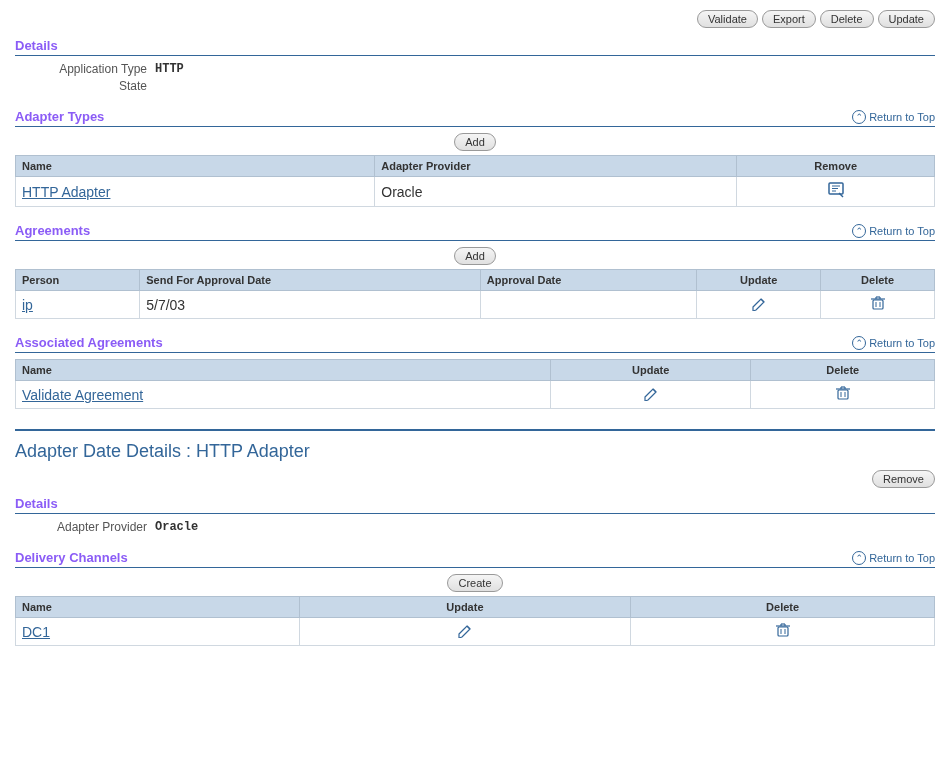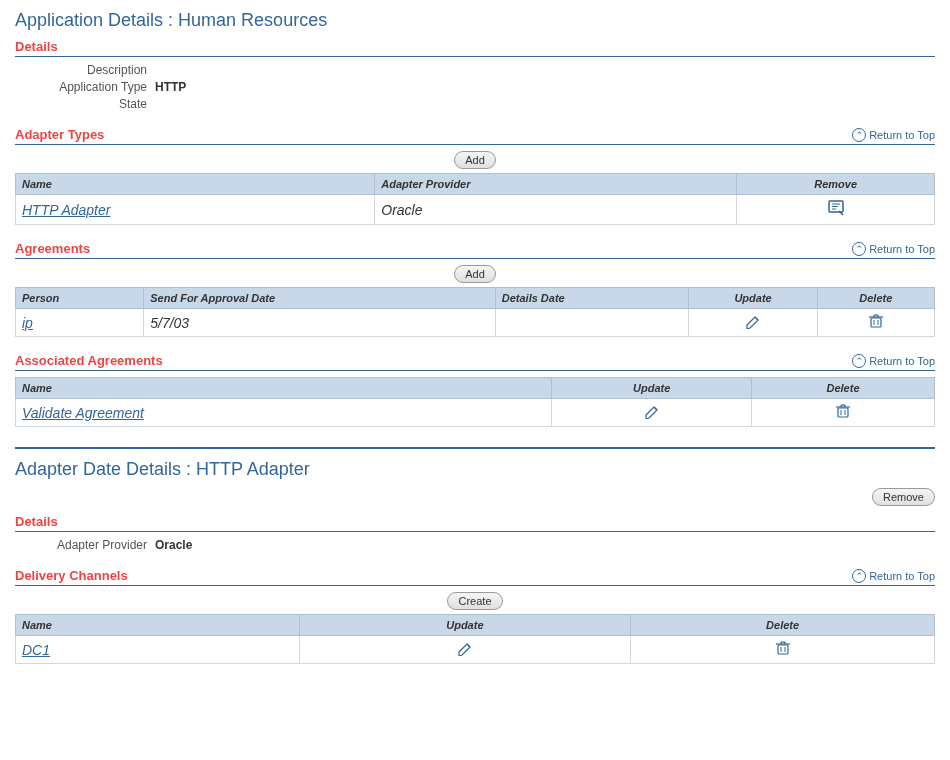--- a/index.html
+++ b/index.html
@@ -39,21 +39,21 @@
     .section-header {
       display: flex;
       justify-content: space-between;
       align-items: center;
       border-bottom: 1px solid #336699;
       padding-bottom: 2px;
       margin-bottom: 6px;
     }
     .section-title {
       font-size: 13px;
-      color: #ef4444;
+      color: #8b5cf6;
       font-weight: bold;
     }
     .return-to-top {
       display: flex;
       align-items: center;
       gap: 3px;
       font-size: 11px;
       color: #336699;
       text-decoration: none;
       cursor: pointer;
@@ -77,30 +77,30 @@
       grid-template-columns: 120px auto;
       margin-bottom: 3px;
     }
     .details-label {
       text-align: right;
       color: #555;
       padding-right: 8px;
     }
     .details-value {
       font-weight: bold;
+      font-family: Liberation Mono, monospace;
     }
     .section-actions {
       display: flex;
       justify-content: center;
       margin-bottom: 4px;
     }
     table {
       width: 100%;
       border-collapse: collapse;
-      font-style: italic;
     }
     th {
       background-color: #c8d8e8;
       text-align: left;
       padding: 4px 6px;
       font-size: 11px;
       color: #333;
       border: 1px solid #b0c0d0;
     }
     td {
@@ -129,32 +129,33 @@
       padding-top: 10px;
     }
     .adapter-provider-value { font-weight: bold; }
     .col-center { text-align: center; }
   </style>
 </head>
 <body>
 
 <div class="page-wrapper">
 
-  <h1 class="page-title">Application Details : Human Resources</h1>
-
+
+  <div class="top-actions">
+    <button class="btn">Validate</button>
+    <button class="btn">Export</button>
+    <button class="btn">Delete</button>
+    <button class="btn">Update</button>
+  </div>
 
   <div class="section">
     <div class="section-header">
       <span class="section-title">Details</span>
     </div>
     <div class="details-grid">
-      <div class="details-row">
-        <span class="details-label">Description</span>
-        <span class="details-value"></span>
-      </div>
       <div class="details-row">
         <span class="details-label">Application Type</span>
         <span class="details-value">HTTP</span>
       </div>
       <div class="details-row">
         <span class="details-label">State</span>
       </div>
     </div>
   </div>
 
@@ -208,21 +209,21 @@
       </a>
     </div>
     <div class="section-actions">
       <button class="btn">Add</button>
     </div>
     <table>
       <thead>
         <tr>
           <th>Person</th>
           <th>Send For Approval Date</th>
-          <th>Details Date</th>
+          <th>Approval Date</th>
           <th style="text-align:center;">Update</th>
           <th style="text-align:center;">Delete</th>
         </tr>
       </thead>
       <tbody>
         <tr>
           <td>
             <span class="link-text">ip</span>
           </td>
           <td>5/7/03</td>

